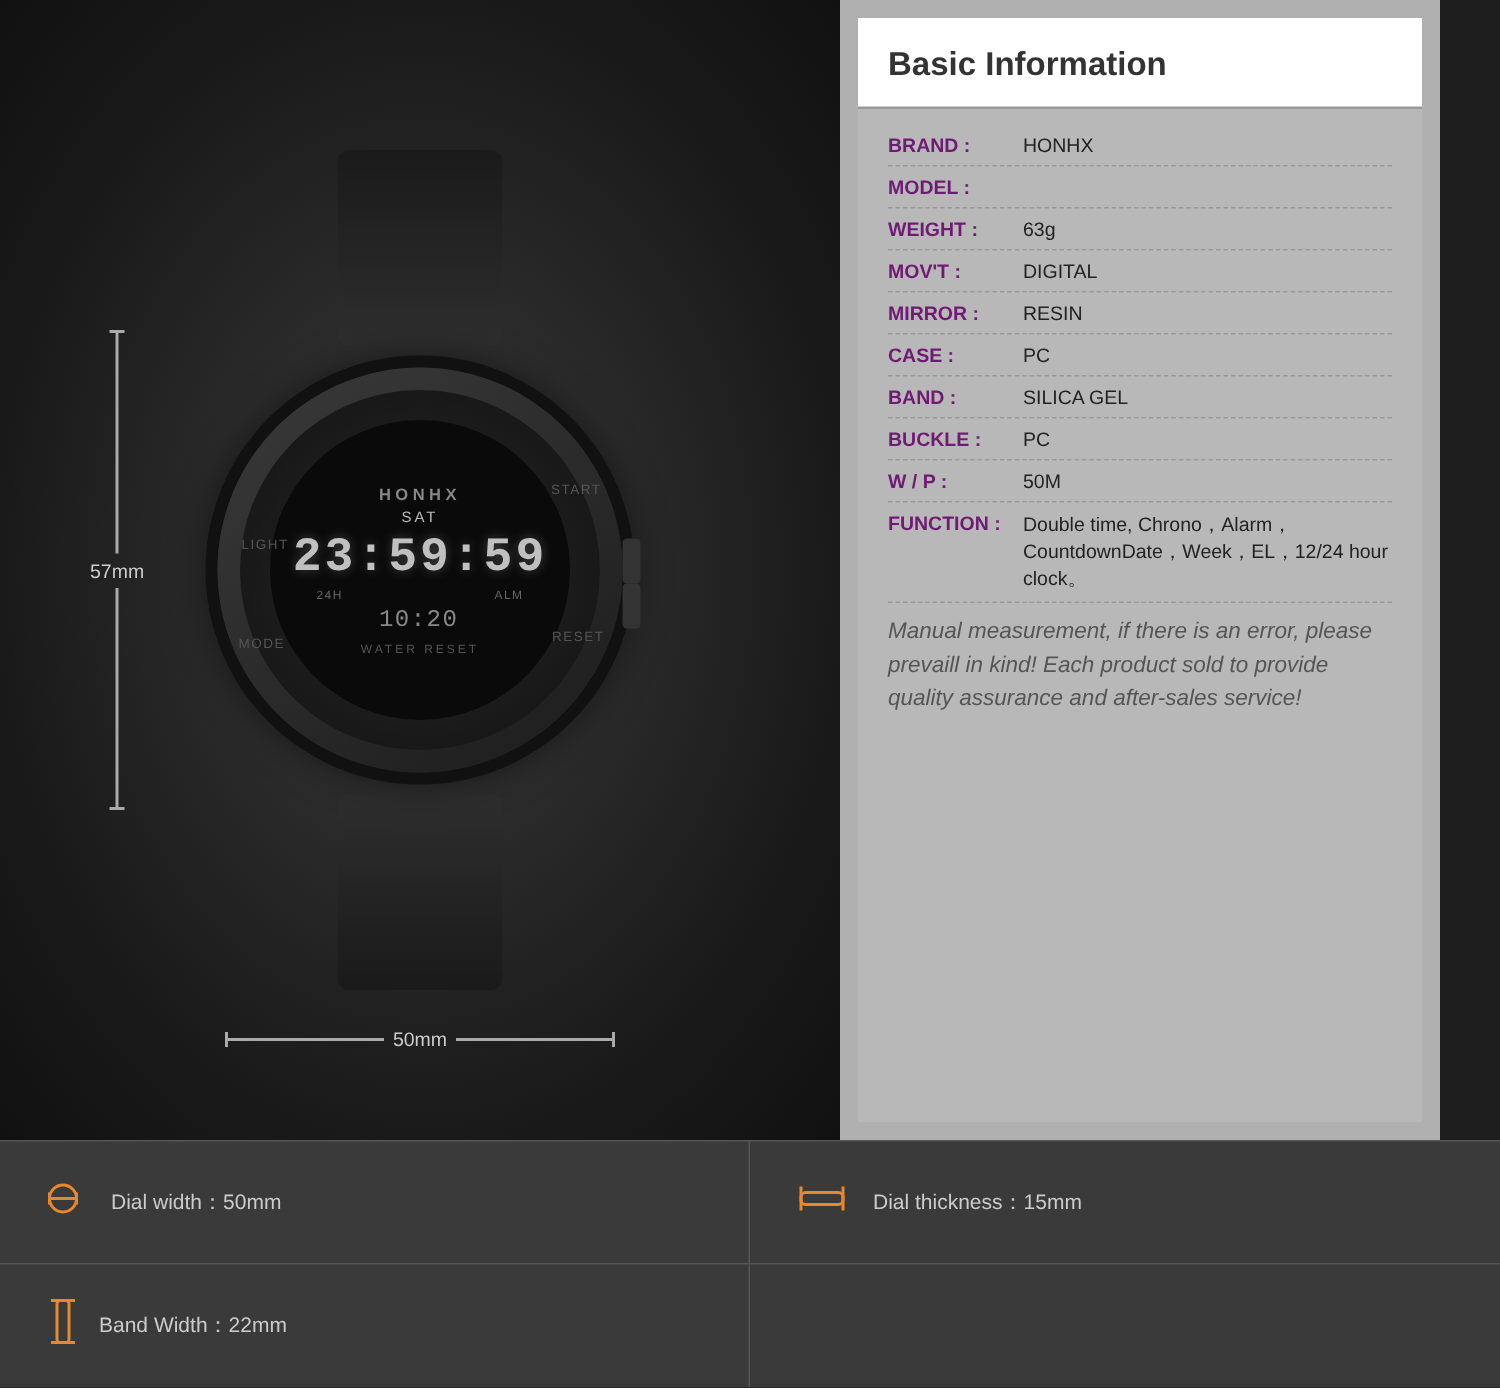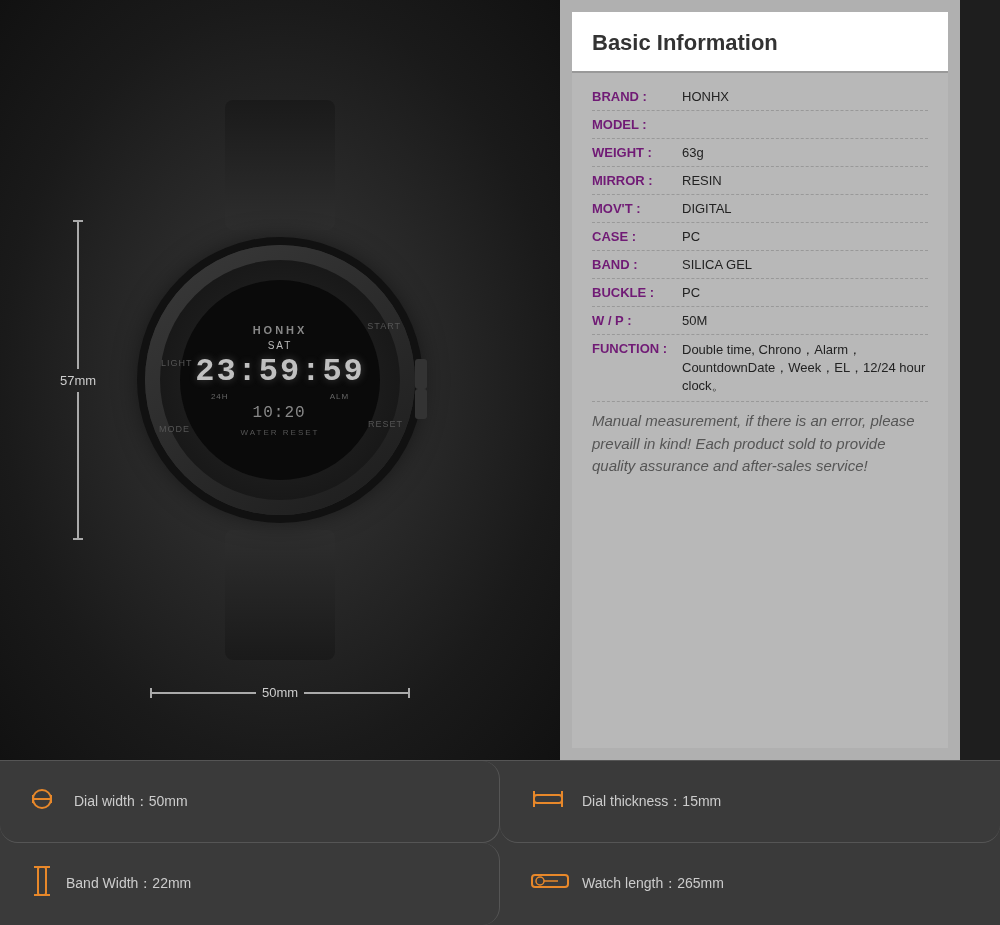--- a/index.html
+++ b/index.html
@@ -305,21 +305,20 @@
       grid-template-rows: 1fr 1fr;
       border-top: 1px solid #555;
     }
 
     .spec-item {
       display: flex;
       align-items: center;
       padding: 0 30px;
       border-right: 1px solid #555;
       border-bottom: 1px solid #555;
-      border-radius: 18px;
     }
     .spec-item:nth-child(2), .spec-item:nth-child(4) {
       border-right: none;
     }
     .spec-item:nth-child(3), .spec-item:nth-child(4) {
       border-bottom: none;
     }
 
     .spec-icon {
       margin-right: 12px;
@@ -405,26 +404,26 @@
           <span class="info-val">HONHX</span>
         </div>
         <div class="info-row">
           <span class="info-key">MODEL :</span>
         </div>
         <div class="info-row">
           <span class="info-key">WEIGHT :</span>
           <span class="info-val">63g</span>
         </div>
         <div class="info-row">
+          <span class="info-key">MOV'T :</span>
+          <span class="info-val">DIGITAL</span>
+        </div>
+        <div class="info-row">
           <span class="info-key">MIRROR :</span>
           <span class="info-val">RESIN</span>
-        </div>
-        <div class="info-row">
-          <span class="info-key">MOV'T :</span>
-          <span class="info-val">DIGITAL</span>
         </div>
         <div class="info-row">
           <span class="info-key">CASE :</span>
           <span class="info-val">PC</span>
         </div>
         <div class="info-row">
           <span class="info-key">BAND :</span>
           <span class="info-val">SILICA GEL</span>
         </div>
         <div class="info-row">
@@ -464,21 +463,13 @@
       <div class="spec-text">Dial thickness：15mm</div>
     </div>
     <div class="spec-item">
       <div class="spec-icon"><svg width="24" height="32" viewBox="0 0 24 32">
           <rect x="8" y="2" width="8" height="28" rx="2" stroke="#e8882a" stroke-width="2" fill="none"></rect>
           <line x1="4" y1="2" x2="20" y2="2" stroke="#e8882a" stroke-width="2"></line>
           <line x1="4" y1="30" x2="20" y2="30" stroke="#e8882a" stroke-width="2"></line>
         </svg></div>
       <div class="spec-text">Band Width：22mm</div>
     </div>
-    <div class="spec-item">
-      <div class="spec-icon"><svg width="40" height="28" viewBox="0 0 40 28">
-          <rect x="2" y="8" width="36" height="12" rx="3" stroke="#e8882a" stroke-width="2" fill="none"></rect>
-          <circle cx="10" cy="14" r="4" stroke="#e8882a" stroke-width="1.5" fill="none"></circle>
-          <line x1="14" y1="14" x2="28" y2="14" stroke="#e8882a" stroke-width="1.5"></line>
-        </svg></div>
-      <div class="spec-text">Watch length：265mm</div>
-    </div>
   </div>
 
 </body></html>

